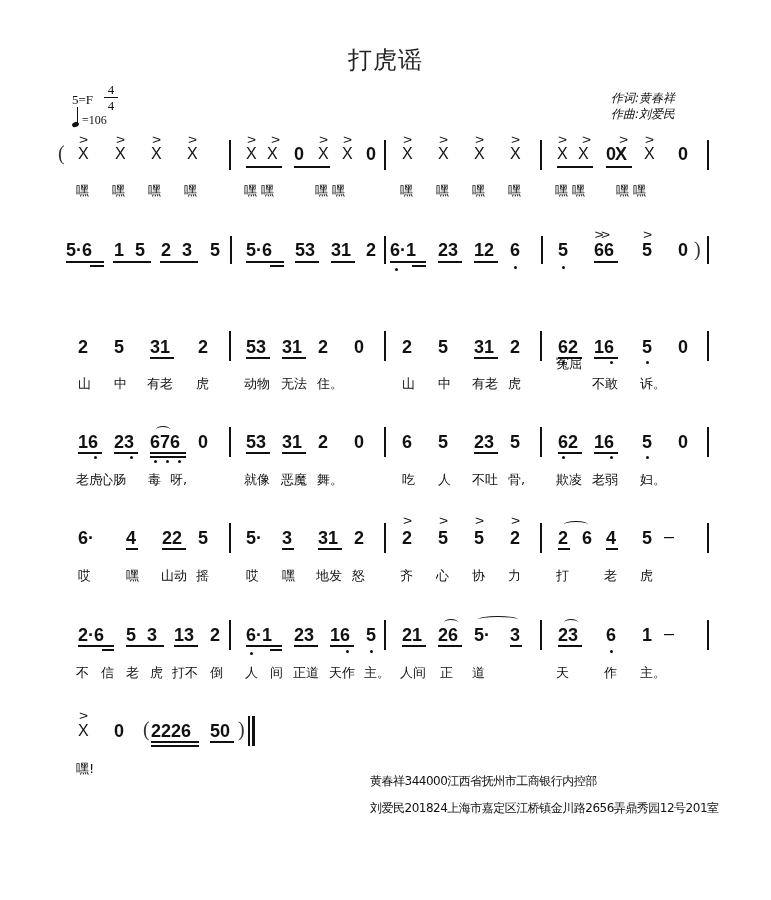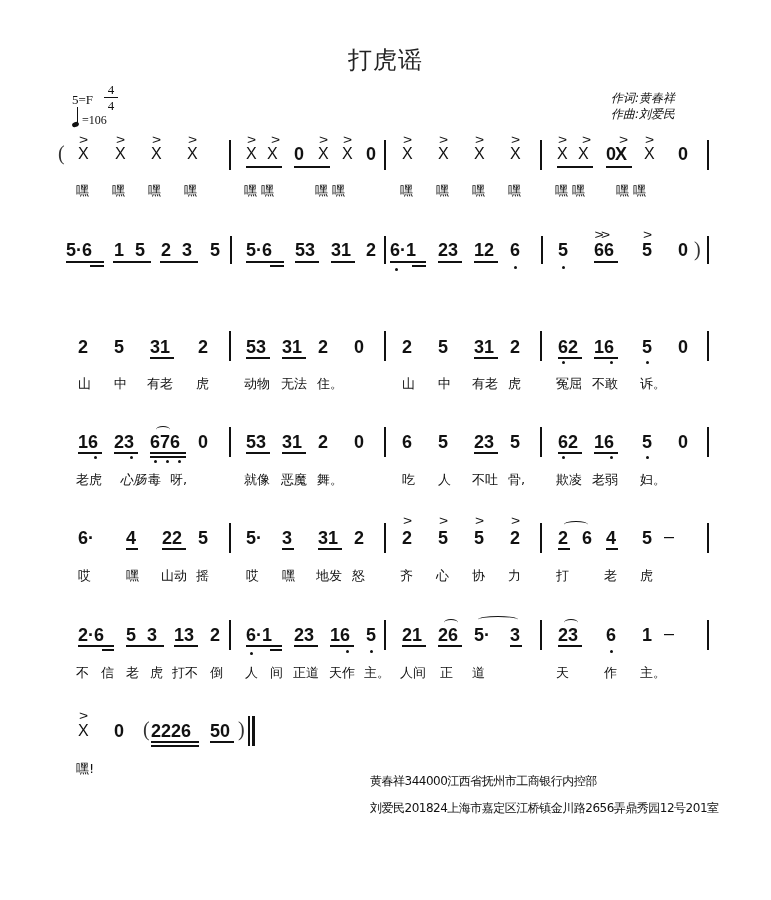--- a/index.html
+++ b/index.html
@@ -181,21 +181,21 @@
   <span class="lyr" style="left:114px;top:375px;">中</span>
   <span class="lyr" style="left:147px;top:375px;">有老</span>
   <span class="lyr" style="left:196px;top:375px;">虎</span>
   <span class="lyr" style="left:244px;top:375px;">动物</span>
   <span class="lyr" style="left:281px;top:375px;">无法</span>
   <span class="lyr" style="left:317px;top:375px;">住。</span>
   <span class="lyr" style="left:402px;top:375px;">山</span>
   <span class="lyr" style="left:438px;top:375px;">中</span>
   <span class="lyr" style="left:472px;top:375px;">有老</span>
   <span class="lyr" style="left:508px;top:375px;">虎</span>
-  <span class="lyr" style="left:556px;top:375px;">冤屈</span>
+  <span class="lyr" style="left:556px;top:355px;">冤屈</span>
   <span class="lyr" style="left:592px;top:375px;">不敢</span>
   <span class="lyr" style="left:640px;top:375px;">诉。</span>
 </div>
 
 <div>
   <span class="note" style="left:78px;top:432px;">16</span>
   <div class="ul" style="left:78px;top:452px;width:24px;"></div>
   <div class="dot" style="left:94px;top:456px;"></div>
   <span class="note" style="left:114px;top:432px;">23</span>
   <div class="ul" style="left:114px;top:452px;width:24px;"></div>
@@ -227,21 +227,21 @@
   <div class="dot" style="left:562px;top:456px;"></div>
   <span class="note" style="left:594px;top:432px;">16</span>
   <div class="ul" style="left:594px;top:452px;width:24px;"></div>
   <div class="dot" style="left:610px;top:456px;"></div>
   <span class="note" style="left:642px;top:432px;">5</span>
   <div class="dot" style="left:646px;top:456px;"></div>
   <span class="note" style="left:678px;top:432px;">0</span>
   <div class="bar" style="left:707px;top:427px;height:30px;"></div>
 
   <span class="lyr" style="left:76px;top:471px;">老虎</span>
-  <span class="lyr" style="left:120px;top:471px;font-style:italic;">心肠</span>
+  <span class="lyr" style="left:100px;top:471px;">心肠</span>
   <span class="lyr" style="left:148px;top:471px;">毒</span>
   <span class="lyr" style="left:170px;top:471px;">呀,</span>
   <span class="lyr" style="left:244px;top:471px;">就像</span>
   <span class="lyr" style="left:281px;top:471px;">恶魔</span>
   <span class="lyr" style="left:317px;top:471px;">舞。</span>
   <span class="lyr" style="left:402px;top:471px;">吃</span>
   <span class="lyr" style="left:438px;top:471px;">人</span>
   <span class="lyr" style="left:472px;top:471px;">不吐</span>
   <span class="lyr" style="left:508px;top:471px;">骨,</span>
   <span class="lyr" style="left:556px;top:471px;">欺凌</span>

